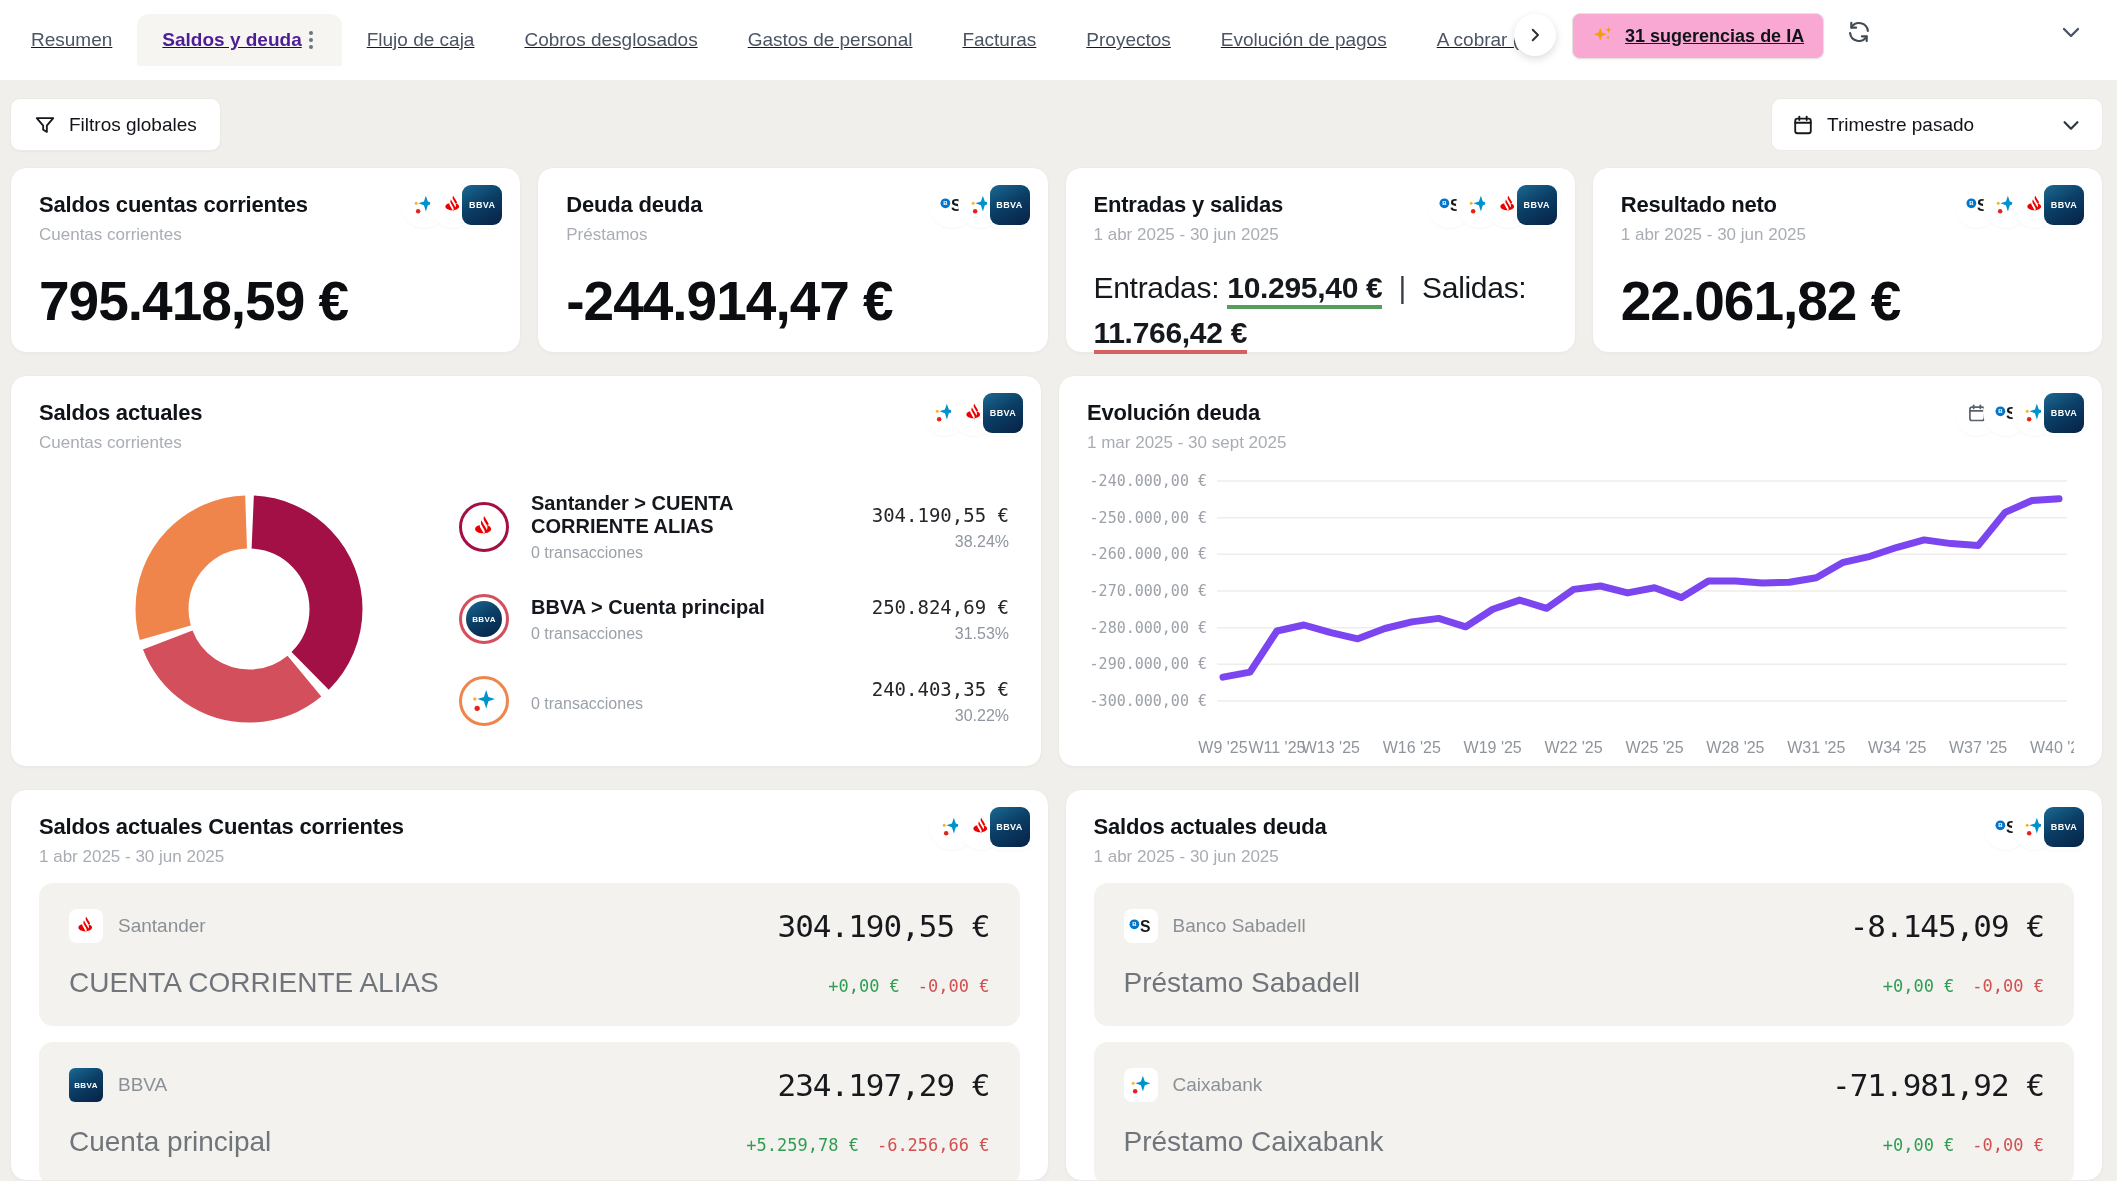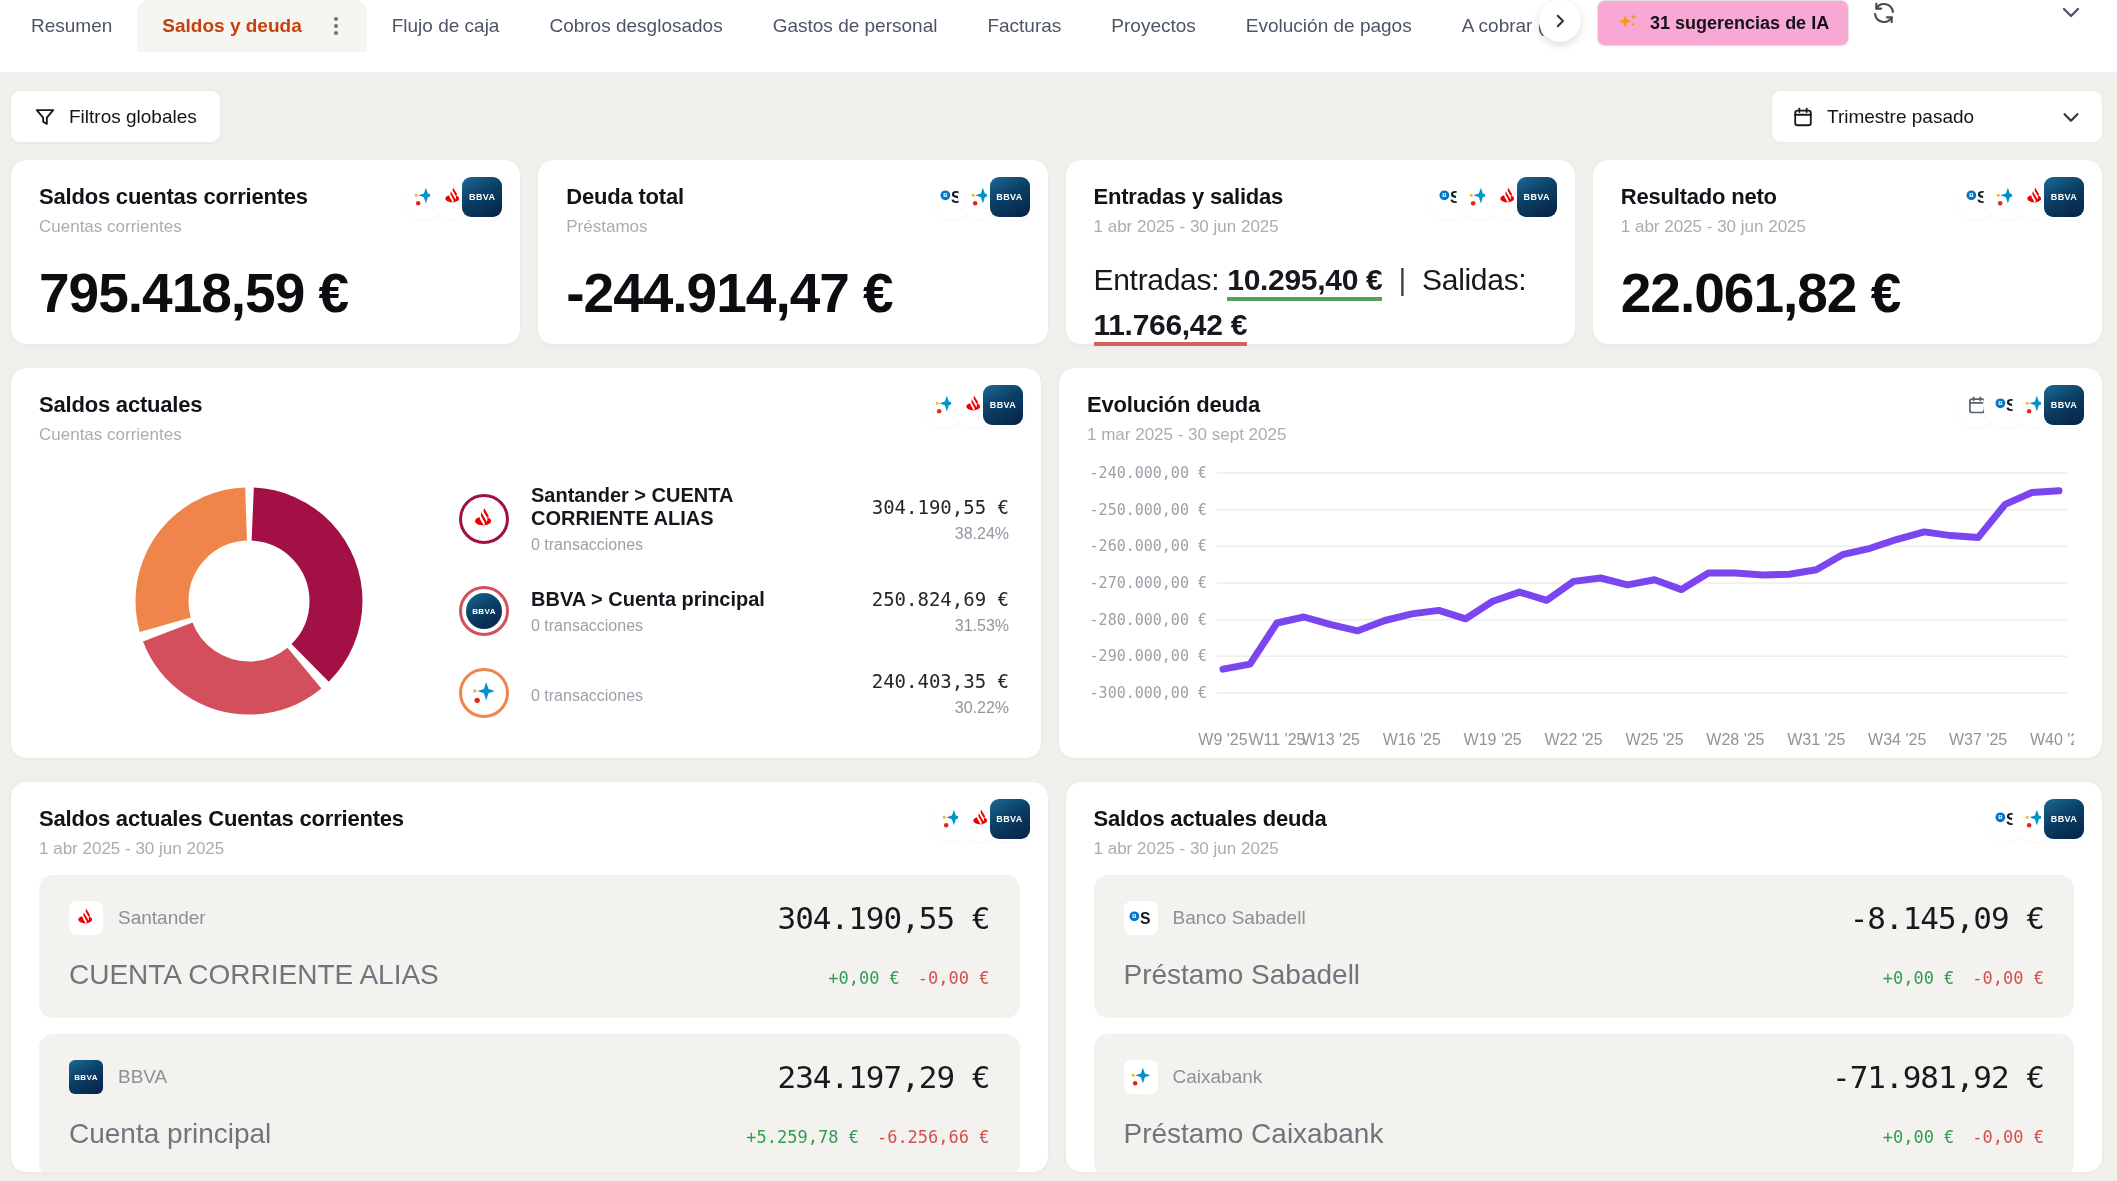--- a/index.html
+++ b/index.html
@@ -1,23 +1,23 @@
 <!DOCTYPE html>
 <html><head>
 <meta charset="utf-8">
 <style>
   * { margin:0; padding:0; box-sizing:border-box; }
   html,body { width:2117px; height:1181px; overflow:hidden; }
   body { background:#f1efeb; font-family:"Liberation Sans",sans-serif; color:#15181c; }
 
   
-  .tabbar { height:72px; background:#fff; display:flex; align-items:flex-start; padding:0 28px 0 6px; }
+  .tabbar { height:80px; background:#fff; display:flex; align-items:center; padding:0 28px 0 6px;text-decoration:underline; }
   .tab { height:52px; display:flex; align-items:center; padding:0 25px; font-size:19px;
          color:#4c5563; white-space:nowrap; cursor:pointer; }
-  .tab.active { background:#f6f5f2; border-radius:12px 12px 0 0; font-weight:700; color:#c2410c; gap:28px; }
+  .tab.active { background:#f6f5f2; border-radius:12px 12px 0 0; font-weight:700; color:#4c1d95; gap:3px; }
   .kebab { display:flex; flex-direction:column; gap:3px; padding:4px; }
   .kebab i { width:4px; height:4px; border-radius:50%; background:#6b7280; }
   .scroll-btn { width:42px; height:42px; border-radius:50%; background:#fff; border:1px solid #e7e6e3;
          box-shadow:0 3px 8px rgba(0,0,0,.14); display:flex; align-items:center; justify-content:center;
          margin:0 0 10px -30px; z-index:3; flex:0 0 auto; color:#2b3138; }
   .ai-btn { height:46px; margin:0 0 8px 16px; background:#f9a8d4; border:1px solid #e4e3e0; border-radius:8px;
          display:flex; align-items:center; gap:11px; padding:0 19px; font-size:18px; font-weight:700;
          color:#101418; box-shadow:0 1px 2px rgba(0,0,0,.05); white-space:nowrap; }
   .refresh-btn { margin:0 0 16px 22px; color:#434b55; }
   .collapse-btn { margin:0 6px 16px auto; color:#4c5563; }
@@ -209,21 +209,21 @@
           </svg>
         </span>
       <span class="avatar" data-bank="bbva">
           <span class="bbva-tile" style="width:40px;height:40px;font-size:9px">BBVA</span>
         </span>
     </div>
     <div class="kpi-value">795.418,59 €</div>
   </div>
 
   <div class="card">
-    <div class="card-title">Deuda total</div>
+    <div class="card-title">Deuda deuda</div>
     <div class="card-sub">Préstamos</div>
     <div class="avatar-row">
       <span class="avatar" data-bank="sabadell">
           <span class="sab-wrap" style="transform:scale(0.75)">
             <span class="sab-dot">B</span>
             <span class="sab-s">S</span>
           </span>
         </span>
       <span class="avatar" data-bank="caixabank">
           <svg class="icon" width="24" height="24" viewBox="0 0 32 32">

